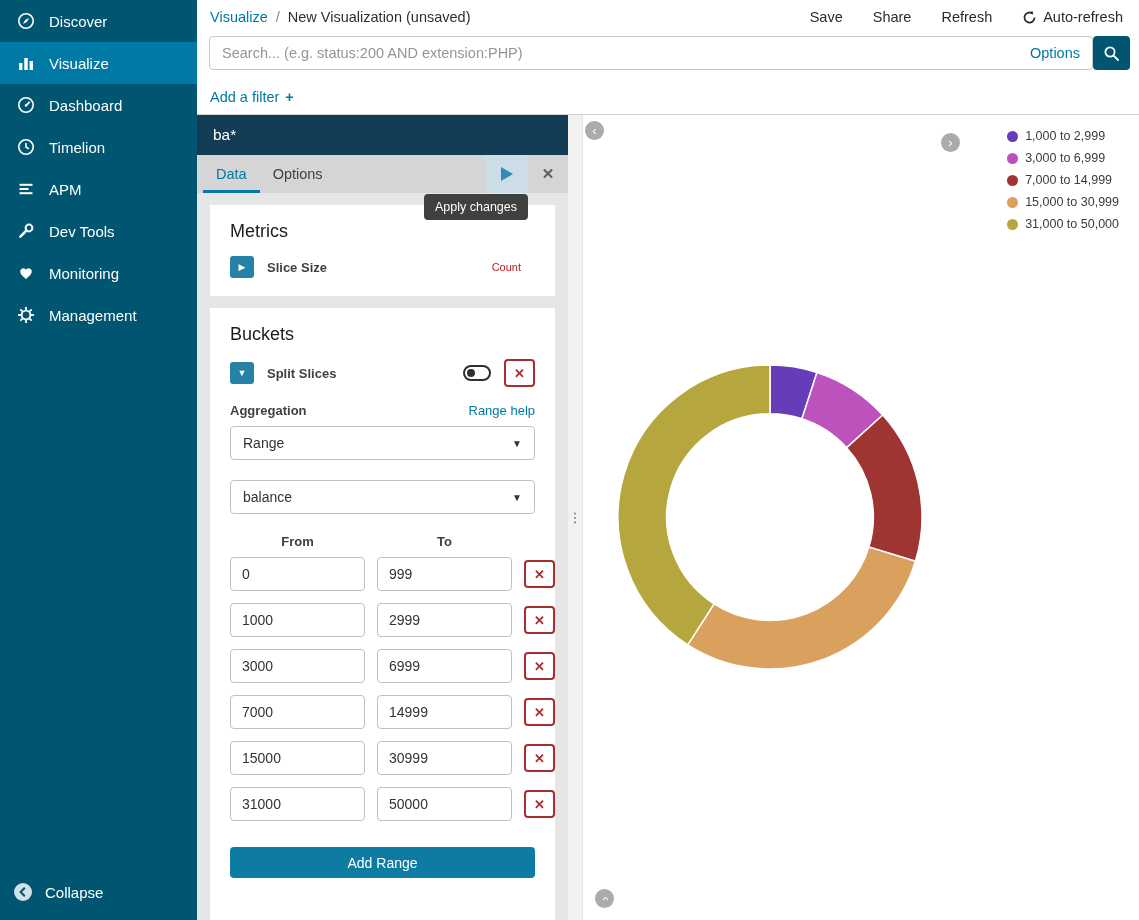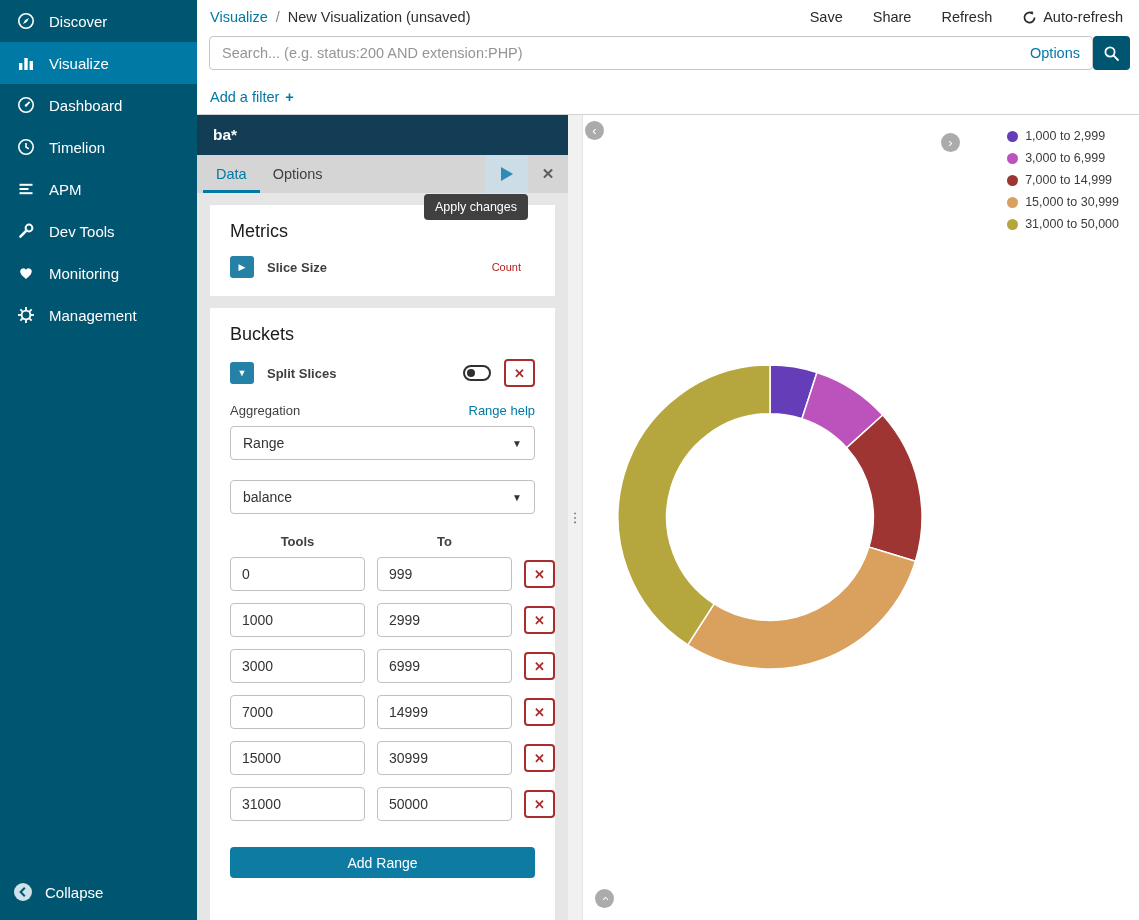--- a/index.html
+++ b/index.html
@@ -39,21 +39,21 @@
   .search-btn { width: 37px; height: 34px; background: #005571; border: none; border-radius: 4px; display: flex; align-items: center; justify-content: center; cursor: pointer; flex-shrink: 0; }
 
   .filter-row { height: 36px; display: flex; align-items: center; padding-left: 13px; border-bottom: 1px solid #d2d2d2; font-size: 14.5px; flex-shrink: 0; }
   .add-filter { color: #0079a5; cursor: pointer; }
   .plus { color: #0079a5; font-weight: bold; margin-left: 6px; }
 
   .content { flex: 1; display: flex; min-height: 0; }
 
   
   .editor { width: 371px; background: #e6e6e6; display: flex; flex-direction: column; flex-shrink: 0; }
-  .index-header { height: 40px; background: #133c55; color: #fff; font-weight: bold; font-size: 15.5px; display: flex; align-items: center; padding-left: 16px; flex-shrink: 0; }
+  .index-header { height: 40px; background: #133c55; color: #fff; font-weight: normal; font-size: 15.5px; display: flex; align-items: center; padding-left: 16px; flex-shrink: 0; }
   .tabs-bar { height: 38px; background: #d5d5d5; display: flex; align-items: stretch; position: relative; padding-left: 6px; flex-shrink: 0; }
   .tab { display: flex; align-items: center; padding: 0 13px; font-size: 14.5px; color: #3f3f3f; cursor: pointer; }
   .tab.active { color: #0079a5; box-shadow: inset 0 -3px 0 #0079a5; }
   .tab-actions { margin-left: auto; display: flex; align-items: stretch; }
   .apply-btn { width: 43px; background: #ccdde8; border: none; display: flex; align-items: center; justify-content: center; cursor: pointer; }
   .play-tri { width: 0; height: 0; border-left: 12px solid #2d8bb4; border-top: 7px solid transparent; border-bottom: 7px solid transparent; }
   .discard-btn { width: 40px; background: transparent; border: none; color: #5f5f5f; font-size: 15px; font-weight: bold; cursor: pointer; }
   .tooltip { position: absolute; top: 39px; right: 40px; background: #404040; color: #fff; font-size: 12.5px; padding: 6px 11px; border-radius: 4px; z-index: 6; white-space: nowrap; }
 
   .editor-scroll { flex: 1; overflow: hidden; }
@@ -63,21 +63,21 @@
   .metric-row { display: flex; align-items: center; gap: 13px; }
   .tri-btn { width: 24px; height: 22px; background: #2581a5; border: none; border-radius: 3px; color: #fff; font-size: 9px; display: flex; align-items: center; justify-content: center; cursor: pointer; flex-shrink: 0; }
   .metric-label { font-weight: bold; font-size: 13px; color: #3f3f3f; }
   .metric-value { margin-left: auto; font-size: 11px; color: #b91c1c; padding-right: 14px; }
 
   .bucket-row { display: flex; align-items: center; gap: 13px; margin-bottom: 16px; }
   .toggle { margin-left: auto; width: 28px; height: 16px; border: 2px solid #2f2f2f; border-radius: 9px; position: relative; cursor: pointer; }
   .toggle-dot { position: absolute; left: 2px; top: 2px; width: 8px; height: 8px; background: #2f2f2f; border-radius: 50%; }
   .x-btn { width: 31px; height: 28px; background: #fff; border: 2px solid #a82e2e; border-radius: 4px; color: #a82e2e; font-weight: bold; font-size: 13px; cursor: pointer; display: flex; align-items: center; justify-content: center; flex-shrink: 0; font-family: "Liberation Sans", sans-serif; }
   .field-label-row { display: flex; align-items: center; margin-bottom: 8px; }
-  .field-label { font-weight: normal; font-size: 13px; color: #3f3f3f; text-align: right; }
+  .field-label { font-weight: bold; font-size: 13px; color: #3f3f3f; text-align: right; }
   .help-link { margin-left: auto; color: #0079a5; font-size: 13px; cursor: pointer; }
   .select { height: 34px; border: 1px solid #c0c0c0; border-radius: 4px; background: #fff; display: flex; align-items: center; padding: 0 12px; font-size: 14px; color: #333; margin-bottom: 20px; cursor: pointer; }
   .select .caret { margin-left: auto; font-size: 10px; color: #333; }
 
   .range-header { display: flex; font-weight: bold; font-size: 13px; color: #3f3f3f; margin: 4px 0 8px; }
   .range-header .col { width: 135px; text-align: center; }
   .range-header .col + .col { margin-left: 12px; }
   .range-row { display: flex; align-items: center; margin-bottom: 12px; }
   .range-input { width: 135px; height: 34px; border: 1px solid #c0c0c0; border-radius: 4px; padding: 0 11px; font-size: 14px; color: #333; outline: none; font-family: "Liberation Sans", sans-serif; }
   .range-input + .range-input { margin-left: 12px; }
@@ -287,21 +287,21 @@
               <span>Range</span>
               <span class="caret">▼</span>
             </div>
 
             <div class="select">
               <span>balance</span>
               <span class="caret">▼</span>
             </div>
 
             <div class="range-header">
-              <span class="col">Tools</span>
+              <span class="col">From</span>
               <span class="col">To</span>
             </div>
 
             <div>
                 <div class="range-row">
                   <input class="range-input" type="text" value="0" style="">
                   <input class="range-input" type="text" value="999" style="">
                   <button class="x-btn">✕</button>
                 </div>
                 <div class="range-row">

